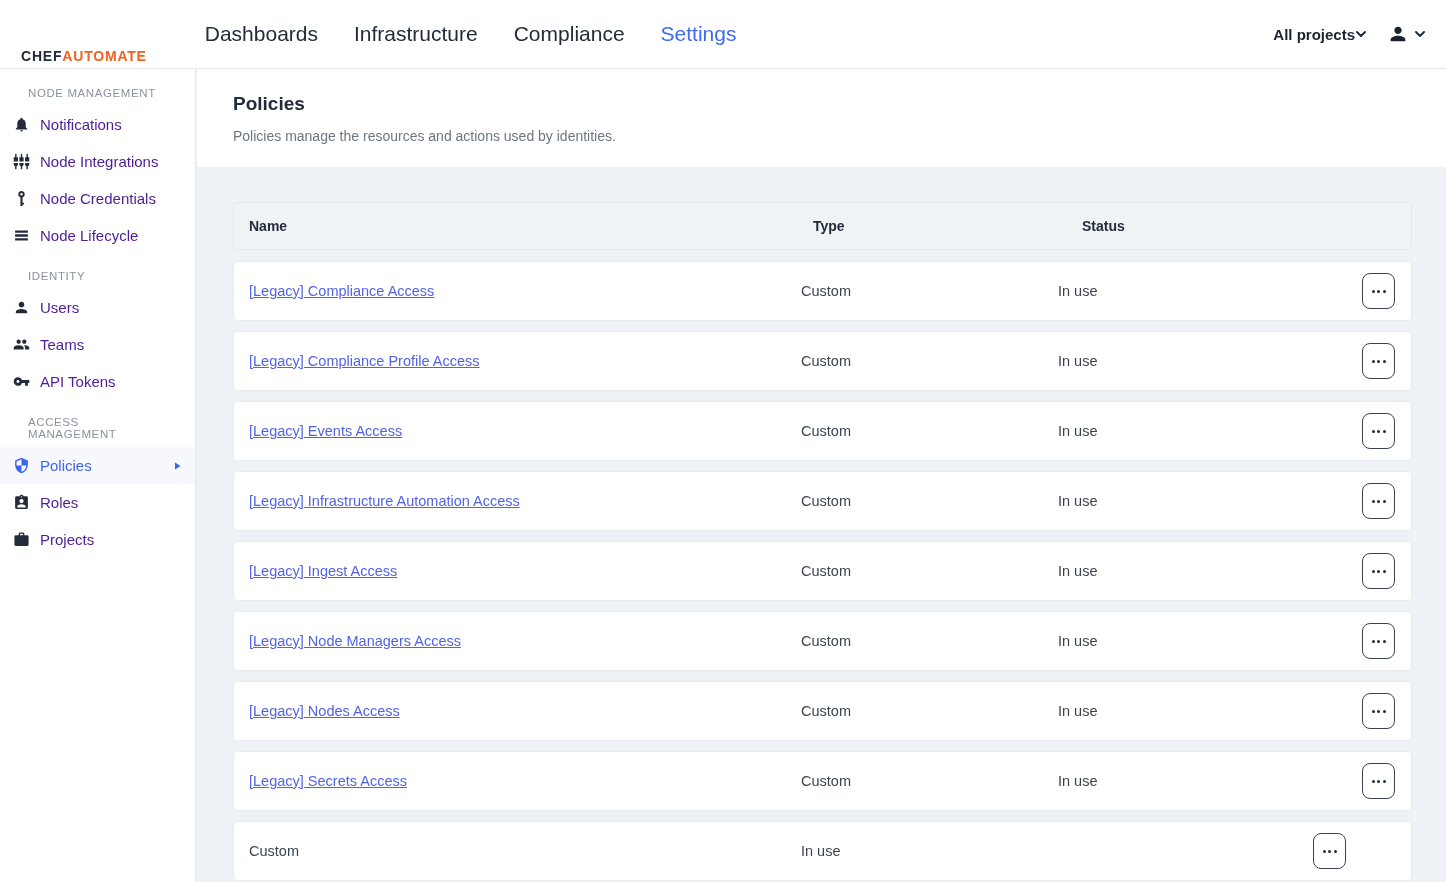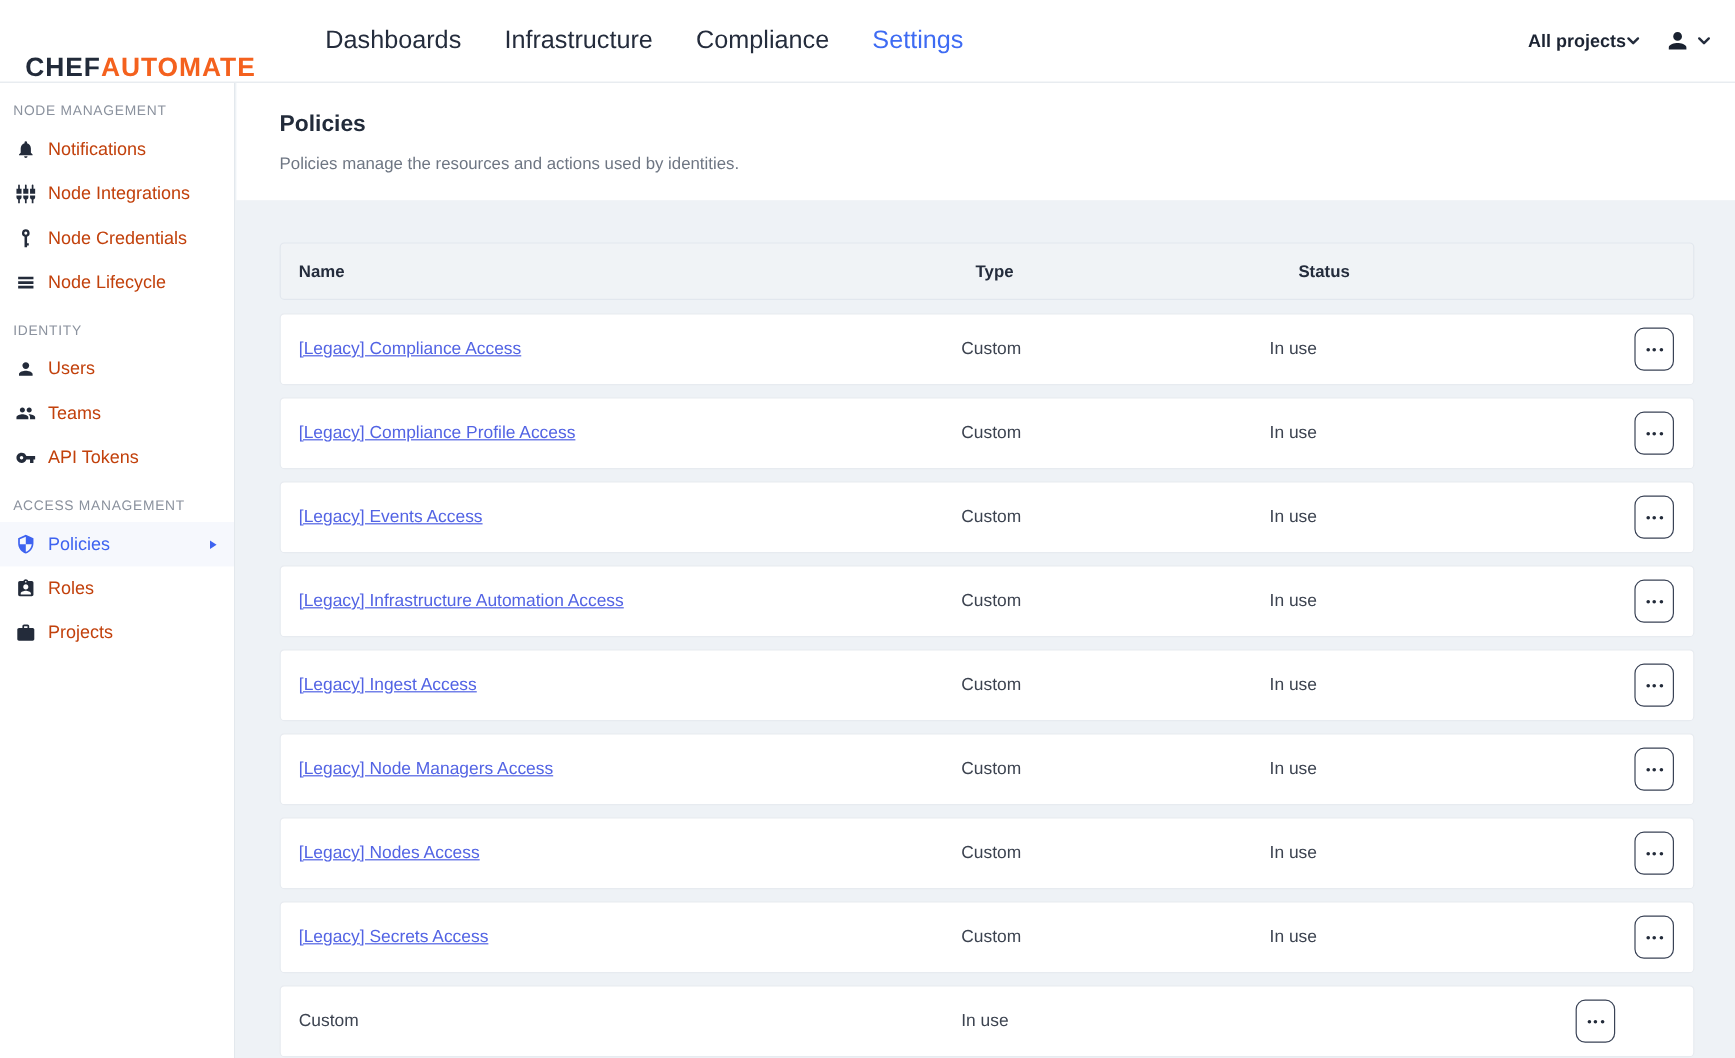--- a/index.html
+++ b/index.html
@@ -11,45 +11,45 @@
     position:relative;
   }
   a { cursor:pointer; }
 
   
   .topbar {
     position:absolute; top:0; left:0; width:1446px; height:69px;
     background:#FFFFFF; border-bottom:1px solid #E3E8ED;
     display:flex; align-items:center; z-index:20;
   }
-  .logo { margin-left:21px; font-size:22px; font-weight:800; letter-spacing:.8px; white-space:nowrap; cursor:pointer;margin-top:44px; }
+  .logo { margin-left:21px; font-size:14px; font-weight:800; letter-spacing:.8px; white-space:nowrap; cursor:pointer;margin-top:44px; }
   .logo .chef { color:#222B3A; }
   .logo .automate { color:#F4611E; font-weight:700; }
   .topnav { display:flex; margin-left:58px; gap:36px; }
   .topnav a { font-size:21px; color:#242C3C; text-decoration:none; }
   .topnav a.active { color:#3E6BF3; }
   .topbar-right { margin-left:auto; display:flex; align-items:center; margin-right:20px; gap:20px; }
   .projects-dd { display:flex; align-items:center; font-size:15px; font-weight:700; color:#1C2433; cursor:pointer; }
   .user-dd { display:flex; align-items:center; gap:5px; cursor:pointer; }
   .chev { width:12px; height:12px; }
   .chev polyline { fill:none; stroke:#242C3C; stroke-width:2; stroke-linecap:round; stroke-linejoin:round; }
 
   
   .sidebar {
     position:absolute; top:69px; left:0; width:196px; bottom:0;
     background:#FFFFFF; border-right:1px solid #E3E8ED; padding-top:9px;
   }
   .section-title {
-    padding:9px 11px 7px; font-size:11.5px; letter-spacing:.6px;
+    padding:9px 28px 7px; font-size:11.5px; letter-spacing:.6px;
     color:#8B929E; margin-top:7px;
   }
   .sidebar .section:first-child .section-title { margin-top:0; }
   .side-item {
     display:flex; align-items:center; height:37px; padding-left:13px; gap:10px;
-    font-size:15px; color:#c2410c; cursor:pointer; position:relative;
+    font-size:15px; color:#4c1d95; cursor:pointer; position:relative;
   }
   .side-item svg { width:17px; height:17px; fill:#232B3A; flex:0 0 auto; }
   .side-item.active { color:#3E63F0; background:#F6F8FD; }
   .side-item.active svg { fill:#3E63F0; }
   .side-item .arrow { position:absolute; right:12px; width:12px; height:12px; }
   .side-item .arrow path { fill:#3E63F0; }
 
   
   .main { position:absolute; left:197px; top:69px; right:0; bottom:0; }
   .page-head { background:#FFFFFF; padding:24px 36px 23px; }

